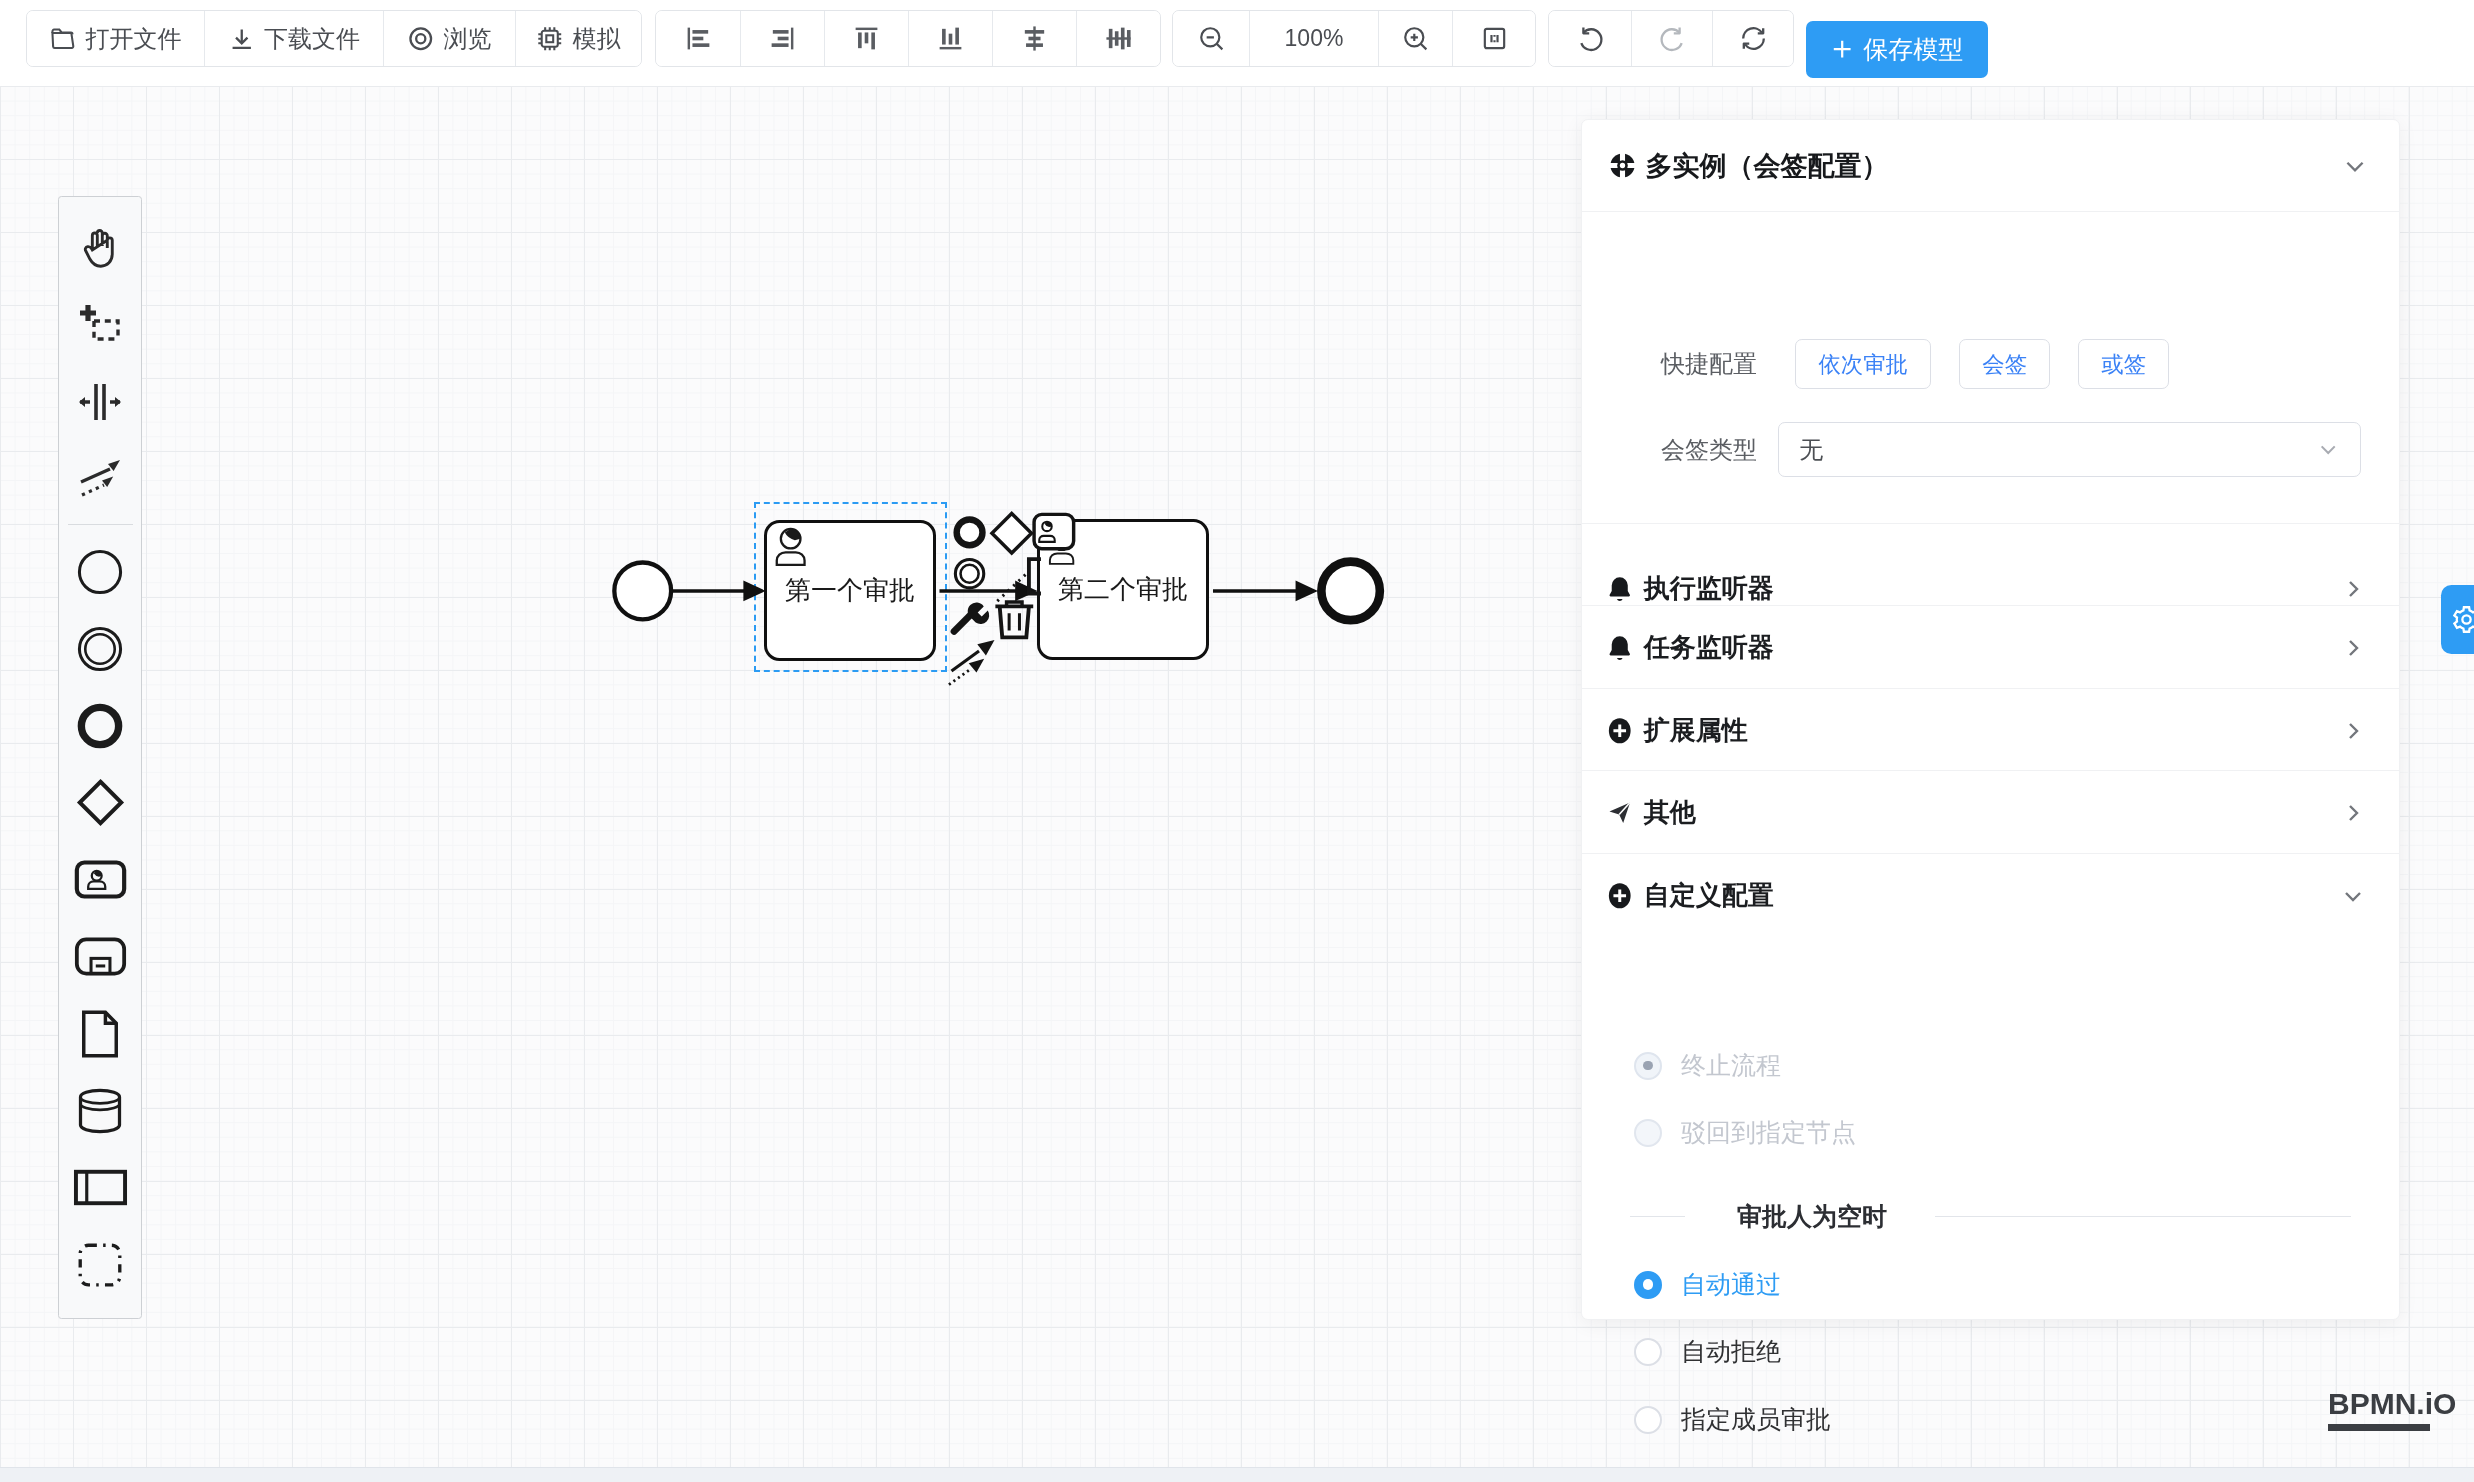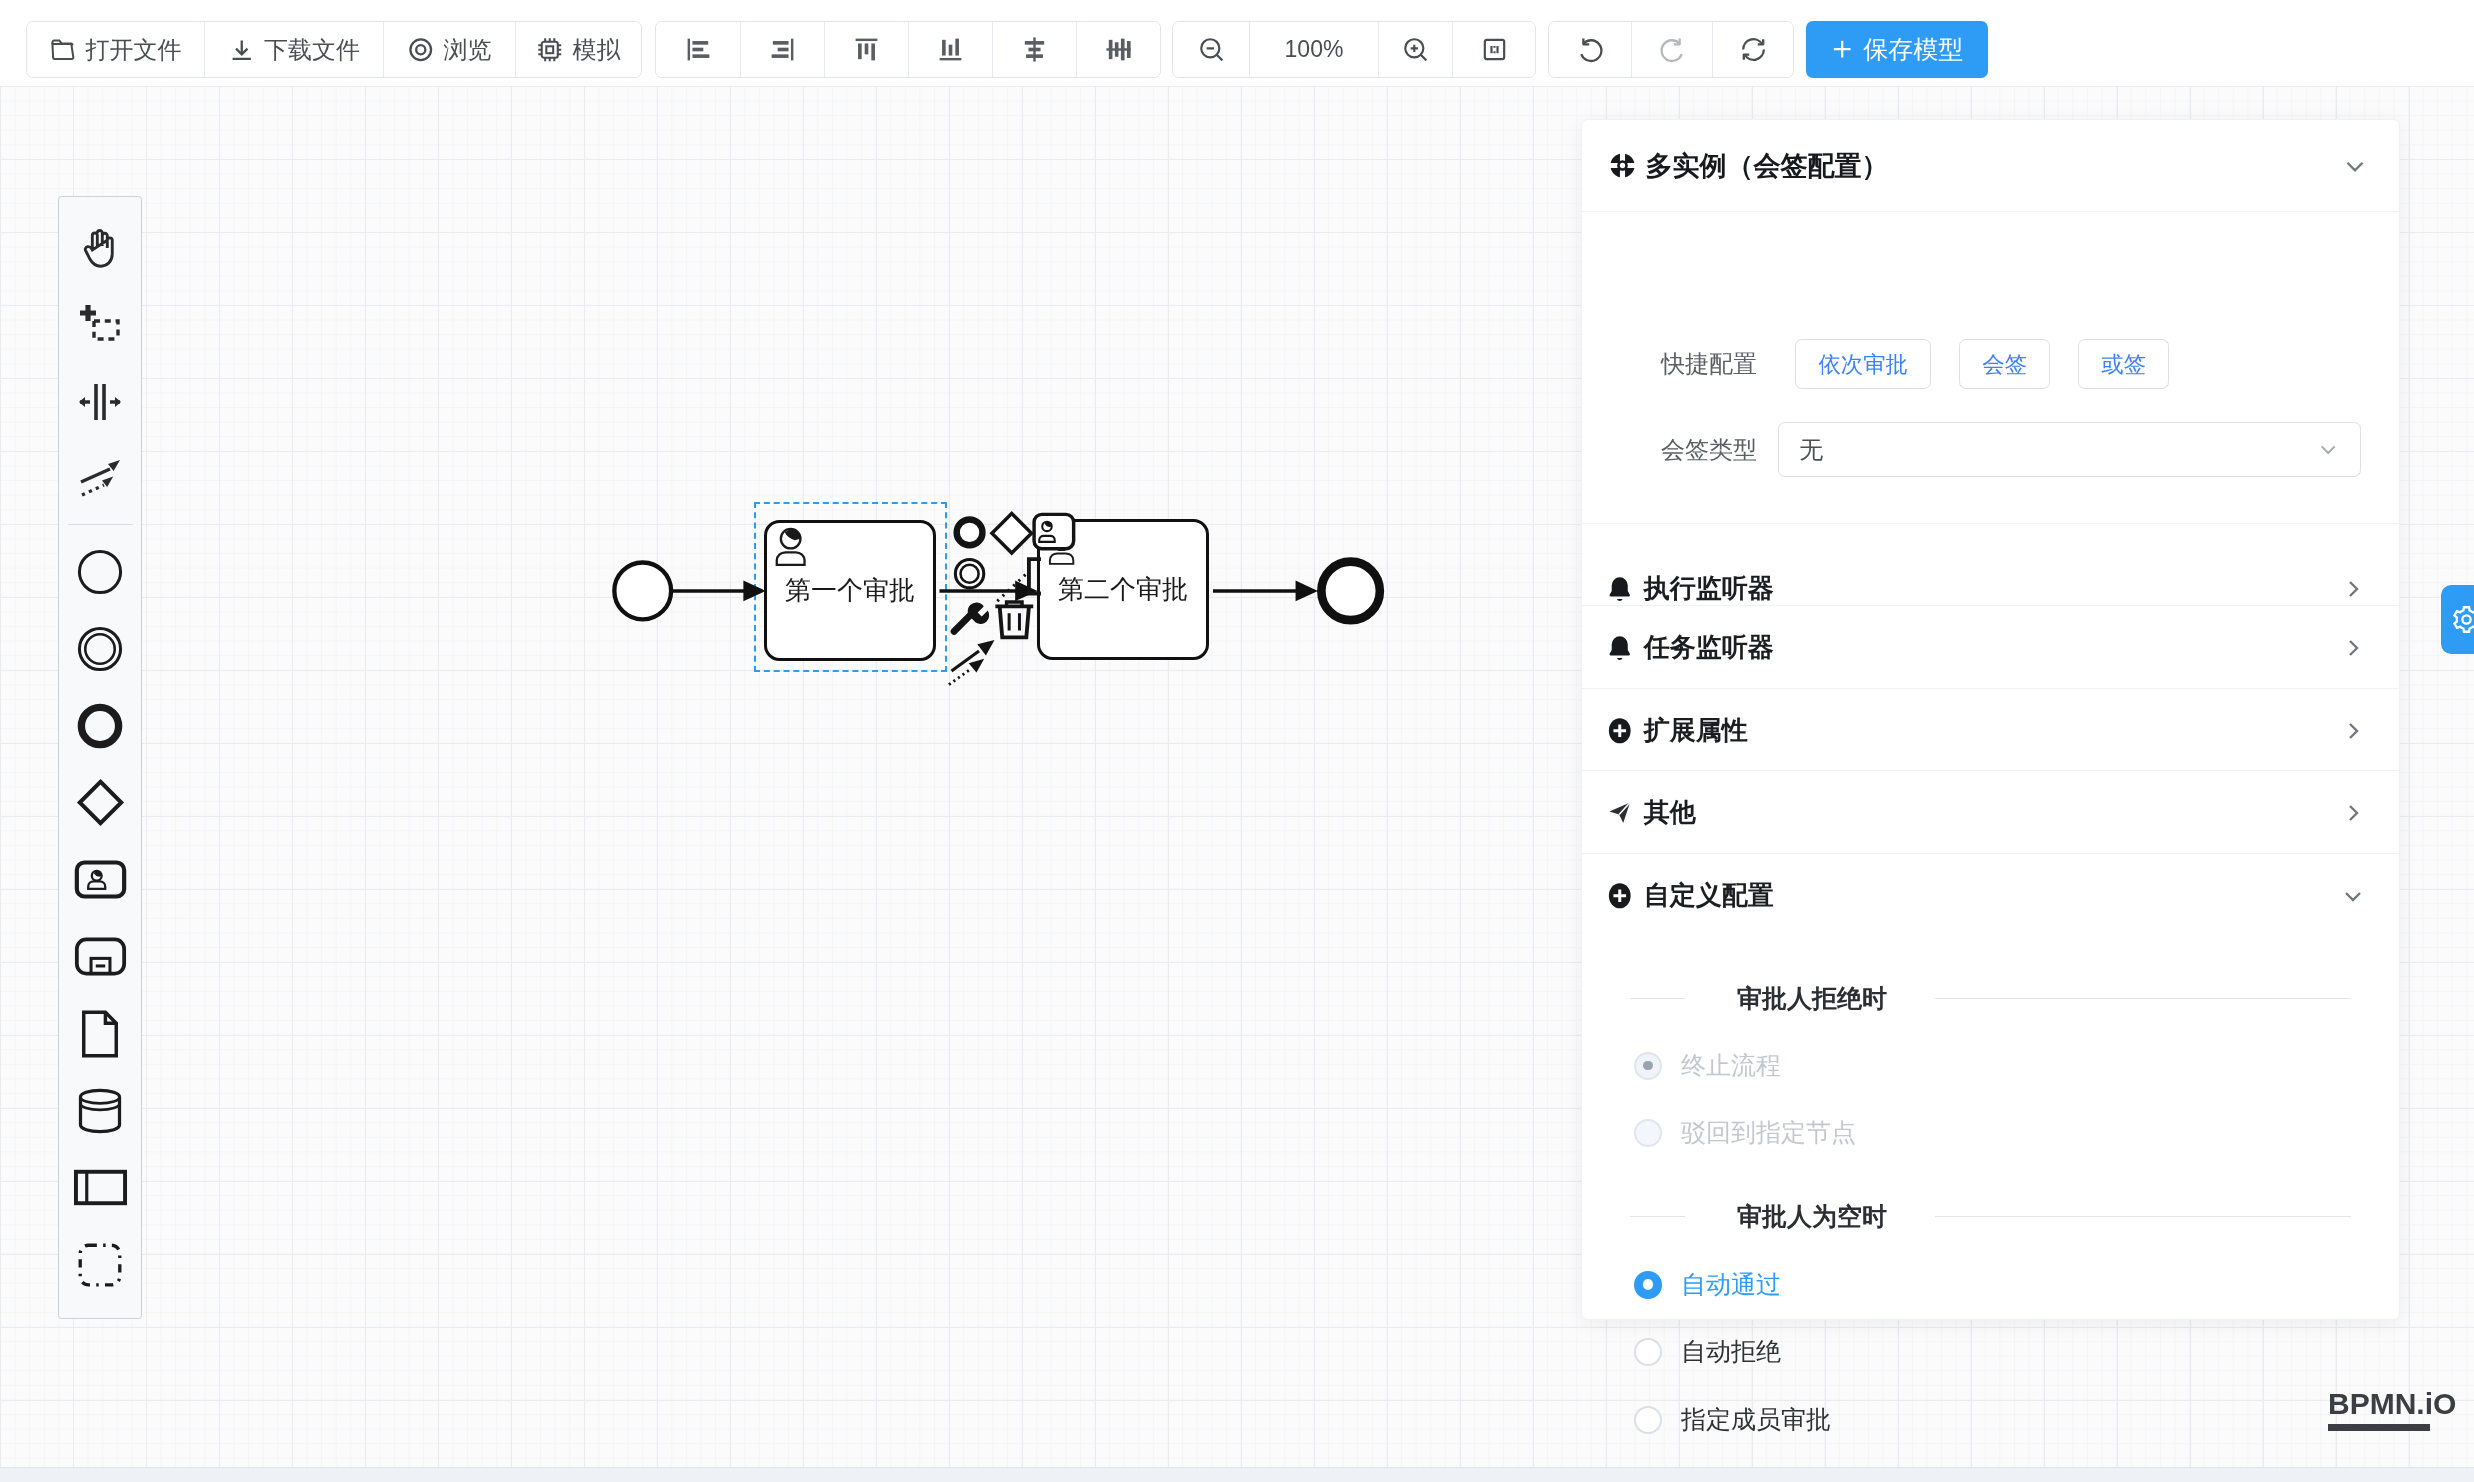--- a/index.html
+++ b/index.html
@@ -14,21 +14,21 @@
       linear-gradient(#e9ebee 0.9px, transparent 0.9px),
       linear-gradient(90deg,#e9ebee 0.9px, transparent 0.9px),
       linear-gradient(#f4f5f7 0.9px, transparent 0.9px),
       linear-gradient(90deg,#f4f5f7 0.9px, transparent 0.9px);
     background-size:73px 73px,73px 73px,14.6px 14.6px,14.6px 14.6px; }
   .bottom-scrollbar { position:absolute; left:0; top:1467px; width:2475px; height:14.6px;
     background:#eef1f5; border-top:0.9px solid #e0e4ea; }
 
   
   .toolbar { position:absolute; left:0; top:0; width:2475px; height:86px; background:#fff; }
-  .tb-group { position:absolute; top:21px; height:57px; display:flex;
+  .tb-group { position:absolute; top:10px; height:57px; display:flex;
     background:#fff; border:0.9px solid #e2e5e9; border-radius:6.9px; overflow:hidden; }
   .tb-btn { display:flex; align-items:center; justify-content:center; gap:8.6px;
     height:100%; color:#4a4d52; font-size:24px; cursor:pointer; background:#fff; }
   .tb-btn + .tb-btn { border-left:0.9px solid #e6e9ed; }
   .tb-btn svg { display:block; }
   .tb-zoom-label { font-size:23px; color:#4a4d52; }
   .save-btn { position:absolute; left:1806px; top:20.6px; width:182px; height:57px;
     background:#2e9cf4; border-radius:6.9px; color:#fff; font-size:25px;
     display:flex; align-items:center; justify-content:center; gap:10.3px; cursor:pointer; }
 
@@ -508,25 +508,20 @@
           <ellipse cx="12" cy="12" rx="9.5" ry="11" fill="#17191c"></ellipse>
           <path d="M12 6.5v11M6.5 12h11" stroke="#fff" stroke-width="2.6"></path>
         </svg>
       <span class="section-label">自定义配置</span>
       <span class="spacer"></span>
       <svg width="24" height="24" viewBox="0 0 24 24" fill="none" stroke="#73767c" stroke-width="2.4">
           <path d="M5 9l7 7 7-7"></path>
         </svg>
     </div>
 
-    <div class="div-title" style="top:862px;">
-      <span class="line-s"></span>
-      <span class="t">审批人拒绝时</span>
-      <span class="line-l"></span>
-    </div>
 
     <div class="radio-row" style="top:929px;">
       <span class="radio dis-sel"></span>
       <span class="radio-label gray">终止流程</span>
     </div>
     <div class="radio-row" style="top:996px;">
       <span class="radio dis"></span>
       <span class="radio-label gray">驳回到指定节点</span>
     </div>
 

